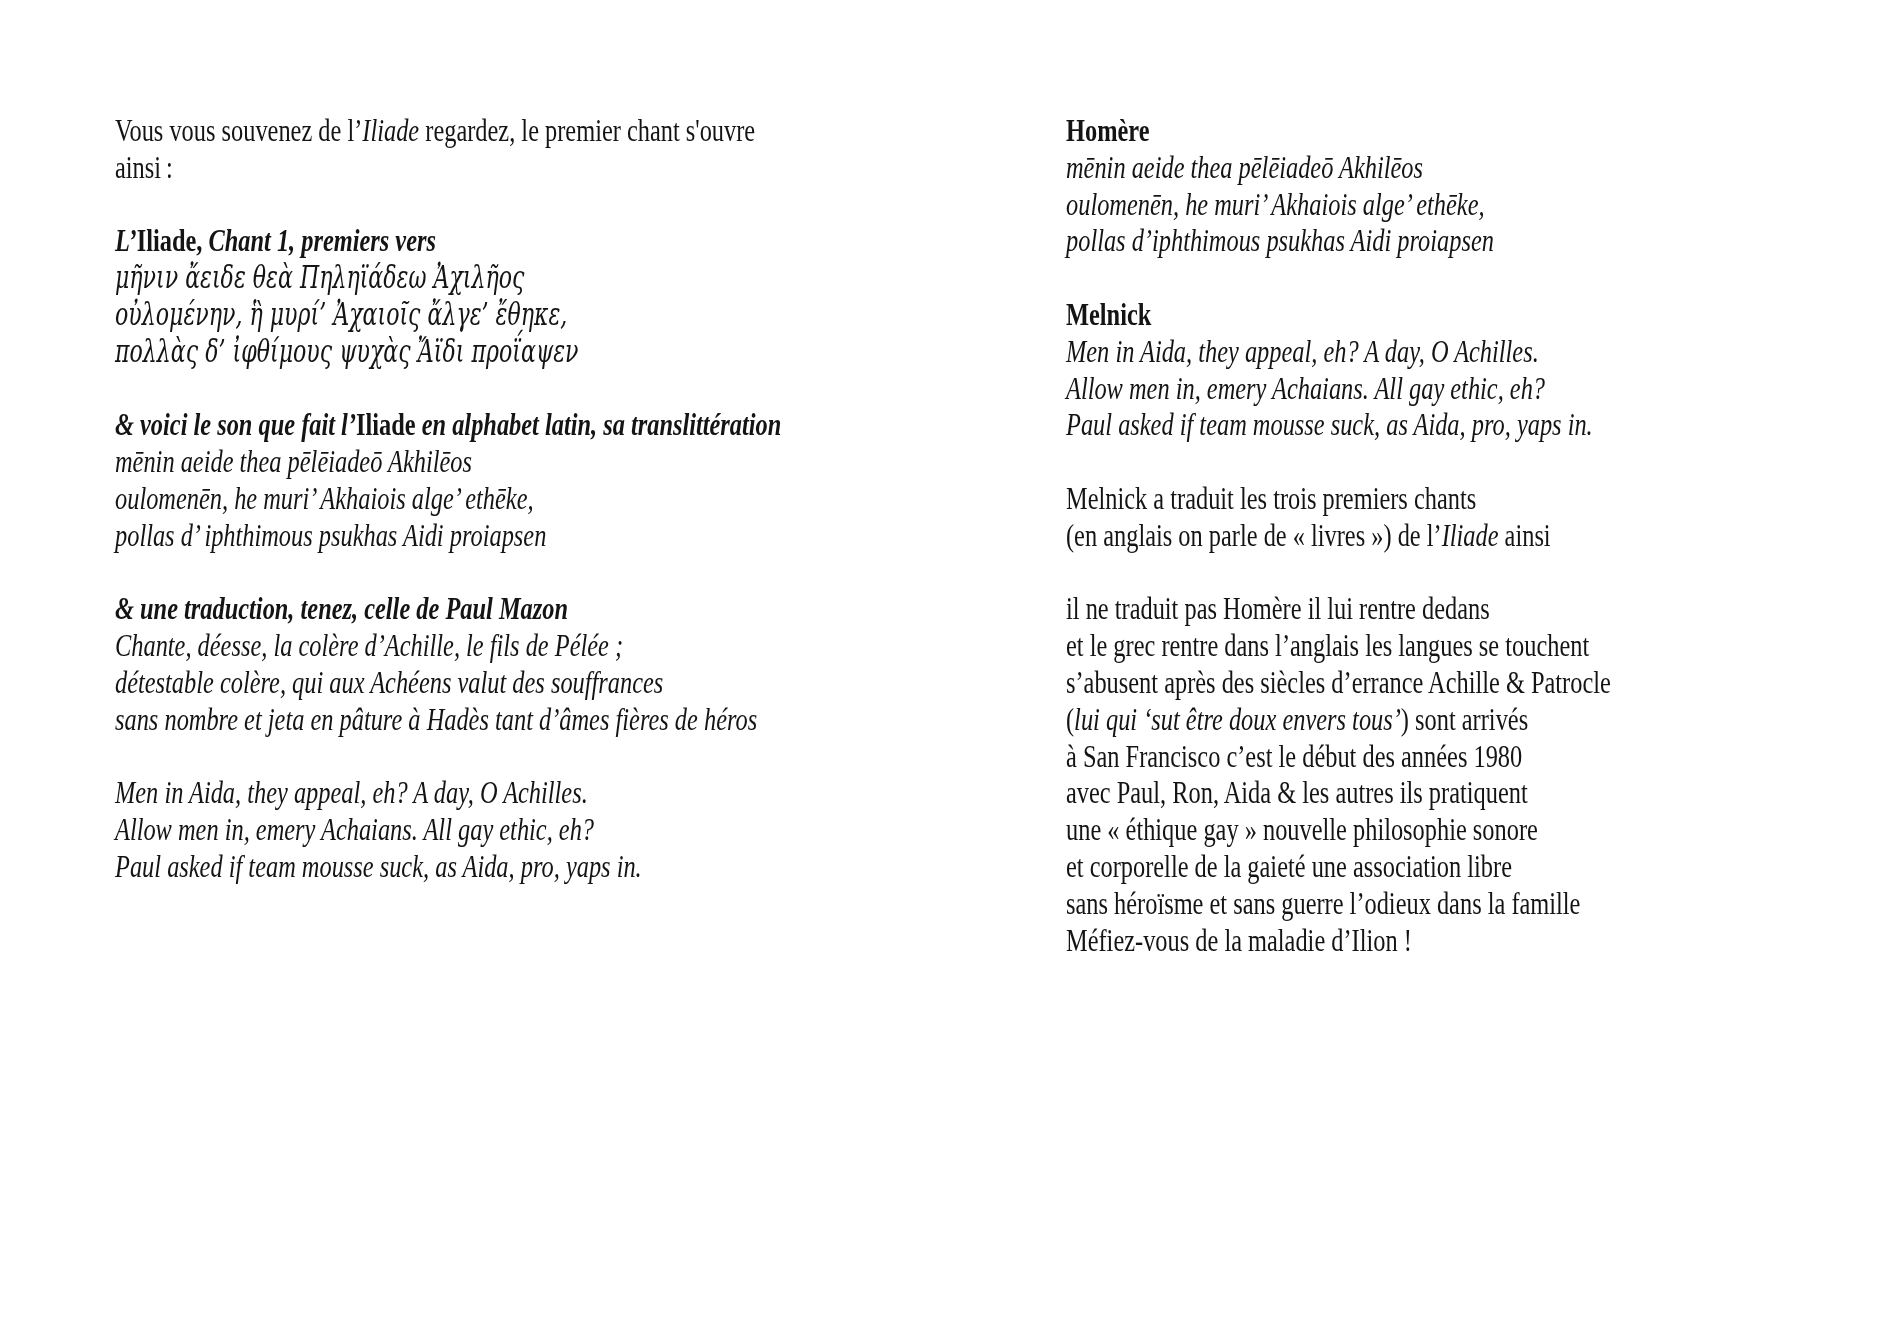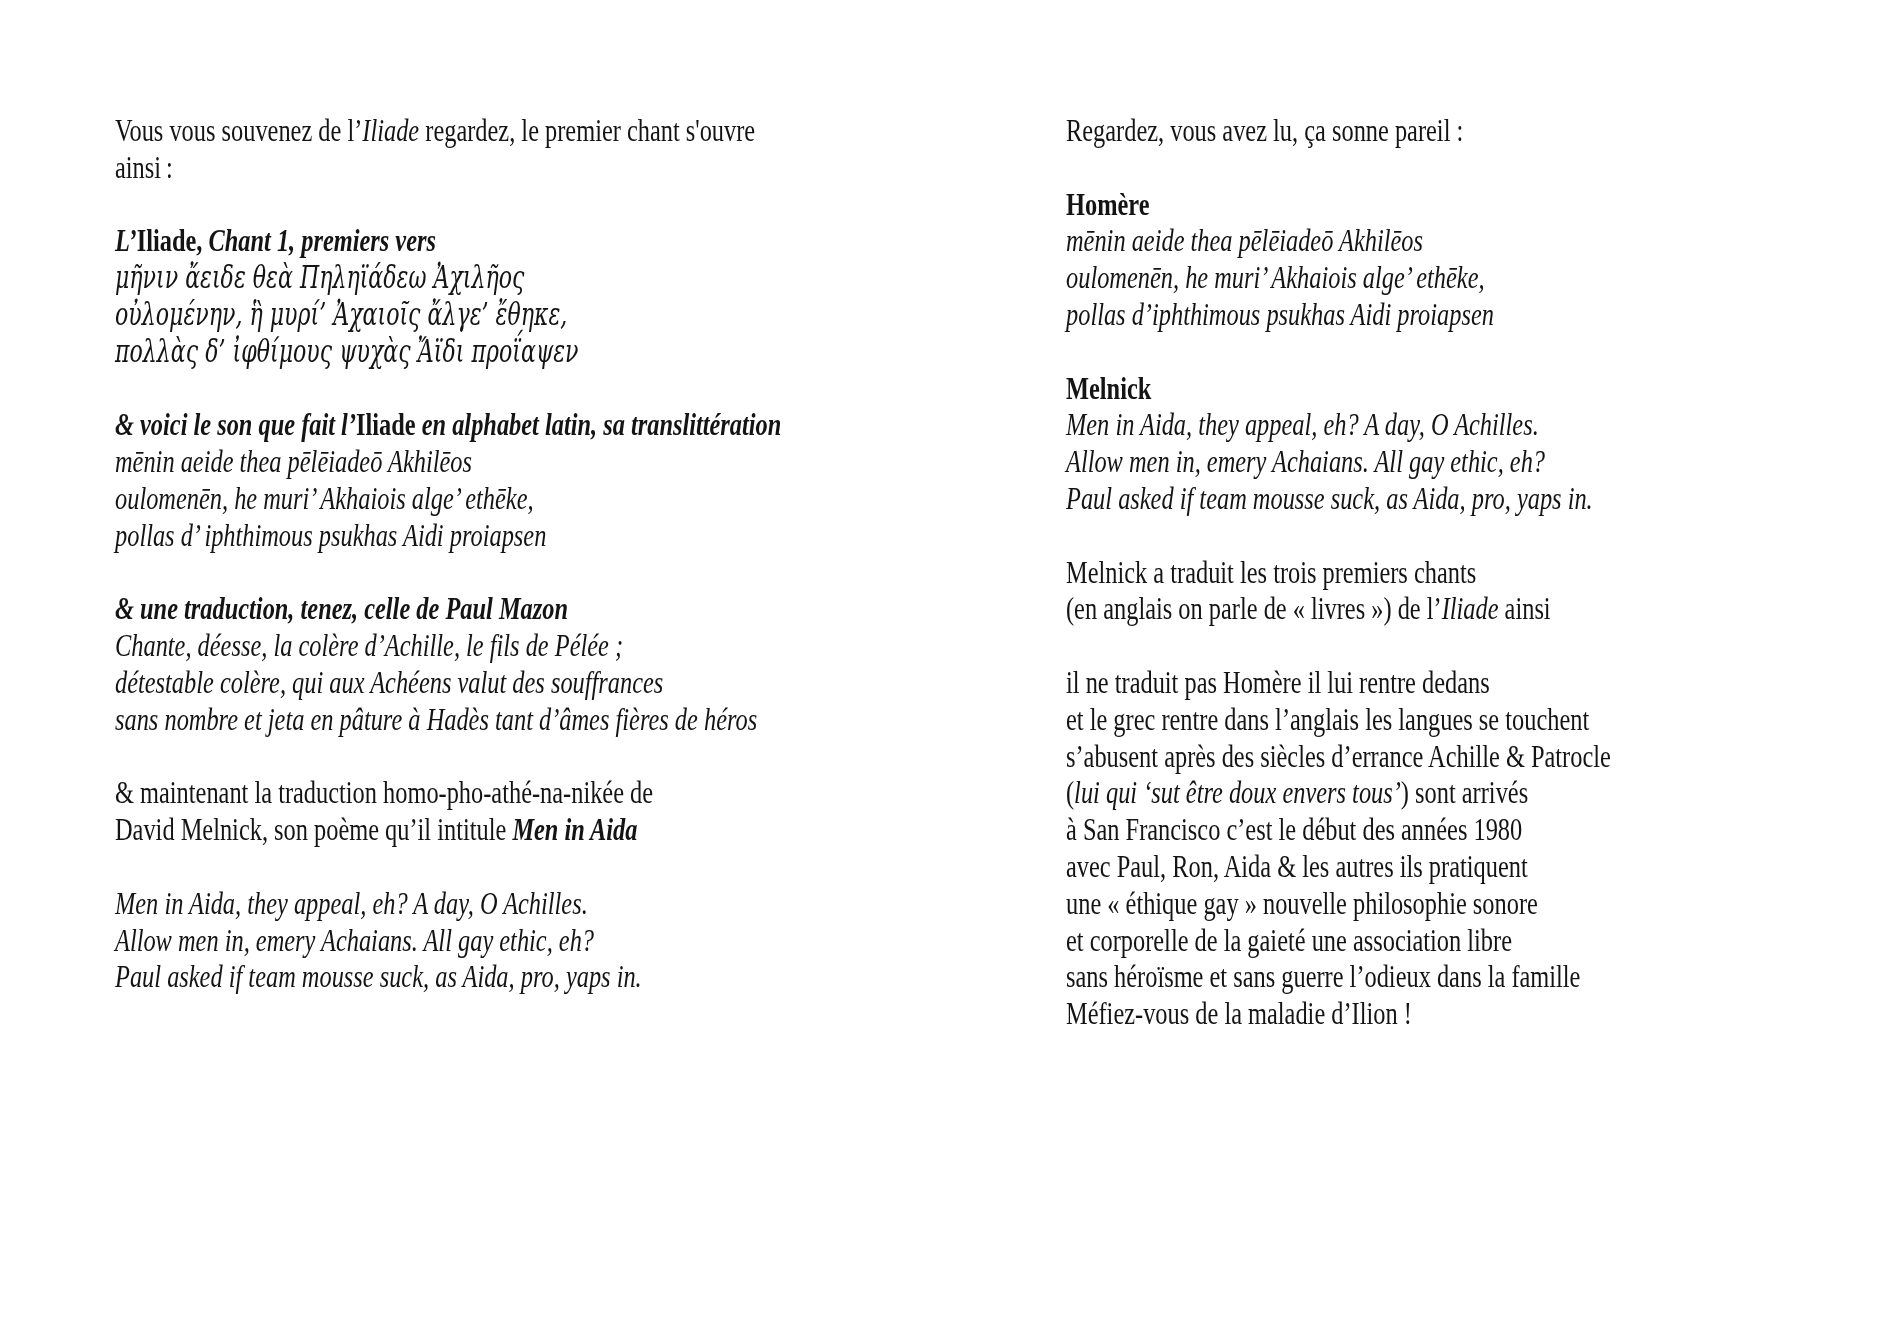--- a/index.html
+++ b/index.html
@@ -88,36 +88,29 @@
           <div class="ln"><span class="it">oulomenēn, he muri’ Akhaiois alge’ ethēke,</span></div>
           <div class="ln"><span class="it">pollas d’ iphthimous psukhas Aidi proiapsen</span></div>
         </div>
         <div class="block">
           <div class="ln"><span class="bi">&amp; une traduction, tenez, celle de Paul Mazon</span></div>
           <div class="ln"><span class="it">Chante, déesse, la colère d’Achille, le fils de Pélée&nbsp;;</span></div>
           <div class="ln"><span class="it">détestable colère, qui aux Achéens valut des souffrances</span></div>
           <div class="ln"><span class="it">sans nombre et jeta en pâture à Hadès tant d’âmes fières de héros</span></div>
         </div>
         <div class="block">
-          <div class="ln"><span class="rm">&amp; maintenant la traduction homo-pho-athé-na-nikée de</span></div>
-          <div class="ln"><span class="rm">David Melnick, son poème qu’il intitule </span><span class="bi">Men in Aida</span></div>
-        </div>
-        <div class="block">
           <div class="ln"><span class="it">Men in Aida, they appeal, eh? A day, O Achilles.</span></div>
           <div class="ln"><span class="it">Allow men in, emery Achaians. All gay ethic, eh?</span></div>
           <div class="ln"><span class="it">Paul asked if team mousse suck, as Aida, pro, yaps in.</span></div>
         </div>
       </div>
     <div class="folio">12</div>
   </section>
   <section class="page right">
     <div class="content">
-        <div class="block">
-          <div class="ln"><span class="rm">Regardez, vous avez lu, ça sonne pareil&nbsp;:</span></div>
-        </div>
         <div class="block">
           <div class="ln"><span class="bd">Homère</span></div>
           <div class="ln"><span class="it">mēnin aeide thea pēlēiadeō Akhilēos</span></div>
           <div class="ln"><span class="it">oulomenēn, he muri’ Akhaiois alge’ ethēke,</span></div>
           <div class="ln"><span class="it">pollas d’iphthimous psukhas Aidi proiapsen</span></div>
         </div>
         <div class="block">
           <div class="ln"><span class="bd">Melnick</span></div>
           <div class="ln"><span class="it">Men in Aida, they appeal, eh? A day, O Achilles.</span></div>
           <div class="ln"><span class="it">Allow men in, emery Achaians. All gay ethic, eh?</span></div>

